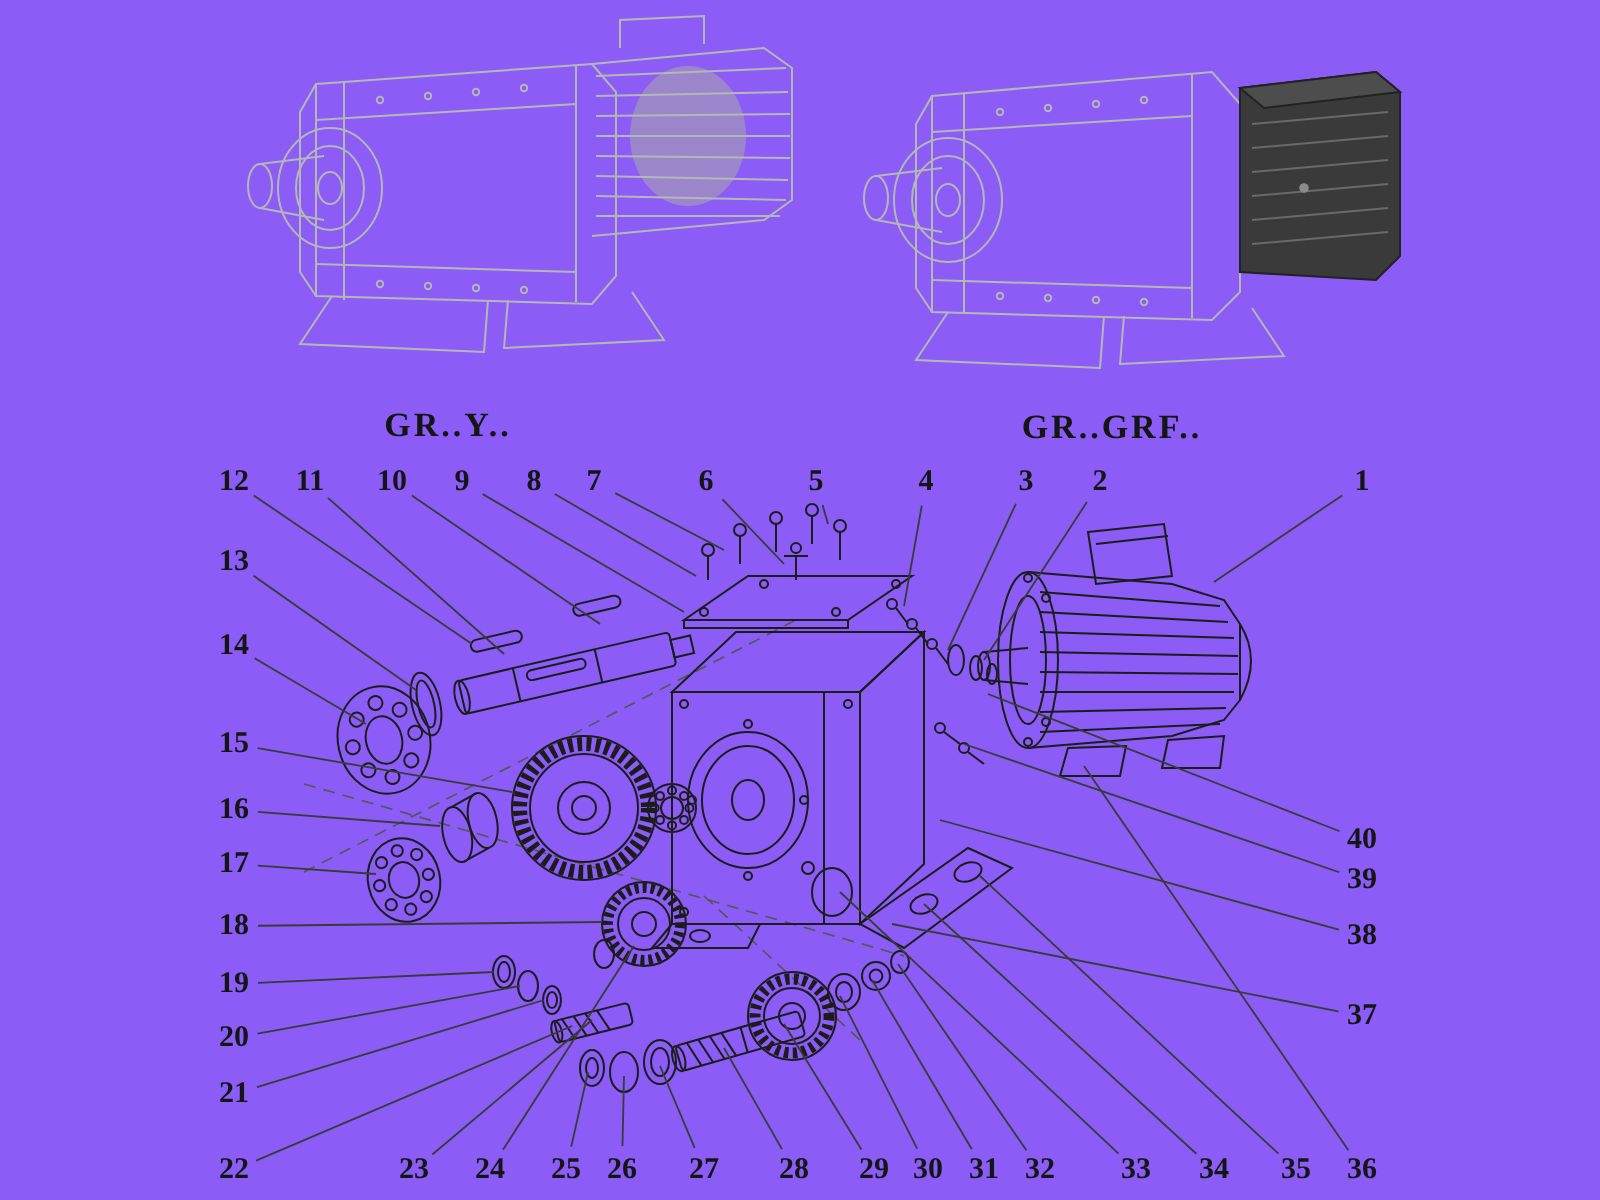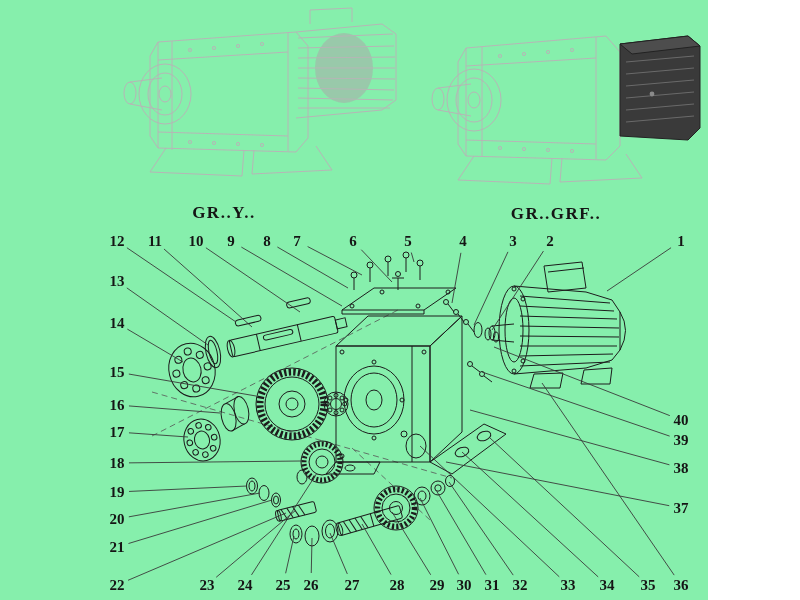--- a/index.html
+++ b/index.html
@@ -1,16 +1,16 @@
 <!DOCTYPE html>
 <html><head>
 <meta charset="utf-8">
 <style>
   html,body{margin:0;padding:0;background:#ffffff;}
-  .stage{position:relative;width:708px;height:600px;background:#86efac;overflow:hidden;}
+  .stage{position:relative;width:800px;height:600px;background:#8b5cf6;overflow:hidden;}
   svg{display:block;}
   .caption{font-family:"Liberation Serif",serif;font-size:17px;font-weight:bold;fill:#151515;letter-spacing:1.5px;text-anchor:middle;}
   #callout-layer text{font-family:"Liberation Serif",serif;font-size:15px;font-weight:bold;fill:#151515;text-anchor:middle;dominant-baseline:central;}
   #callout-layer line{stroke:#3a3a3a;stroke-width:0.9;}
   .art-light{stroke:#b6b6b6;fill:none;stroke-width:1;}
   .art-dark{stroke:#1c1c1c;fill:none;stroke-width:1;}
 </style>
 </head>
 <body>
 

